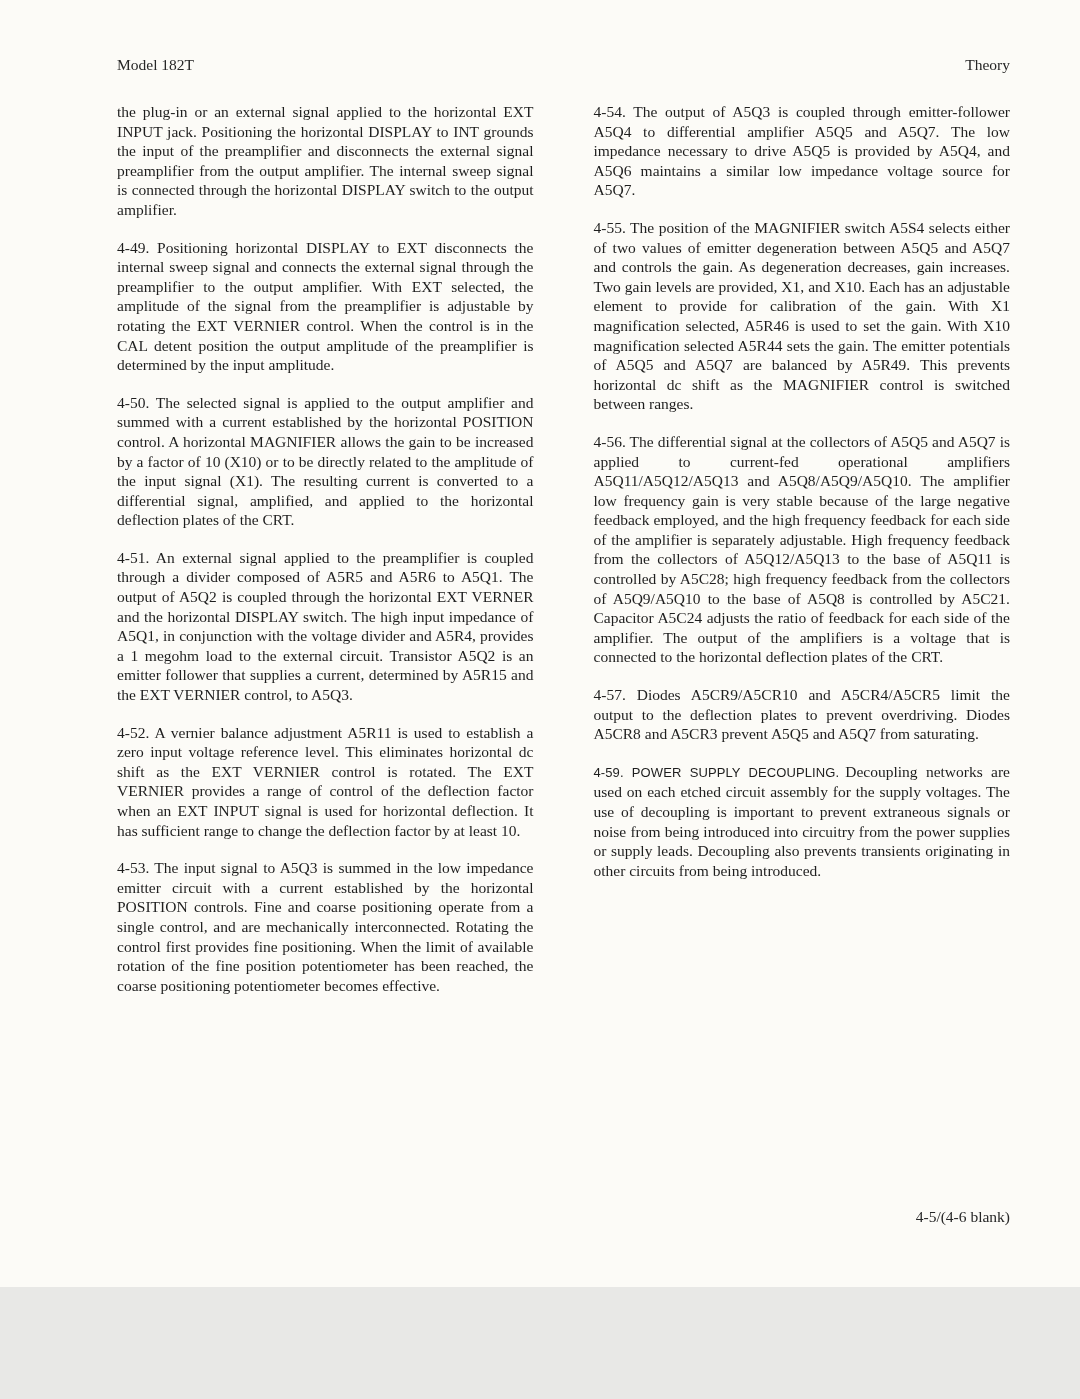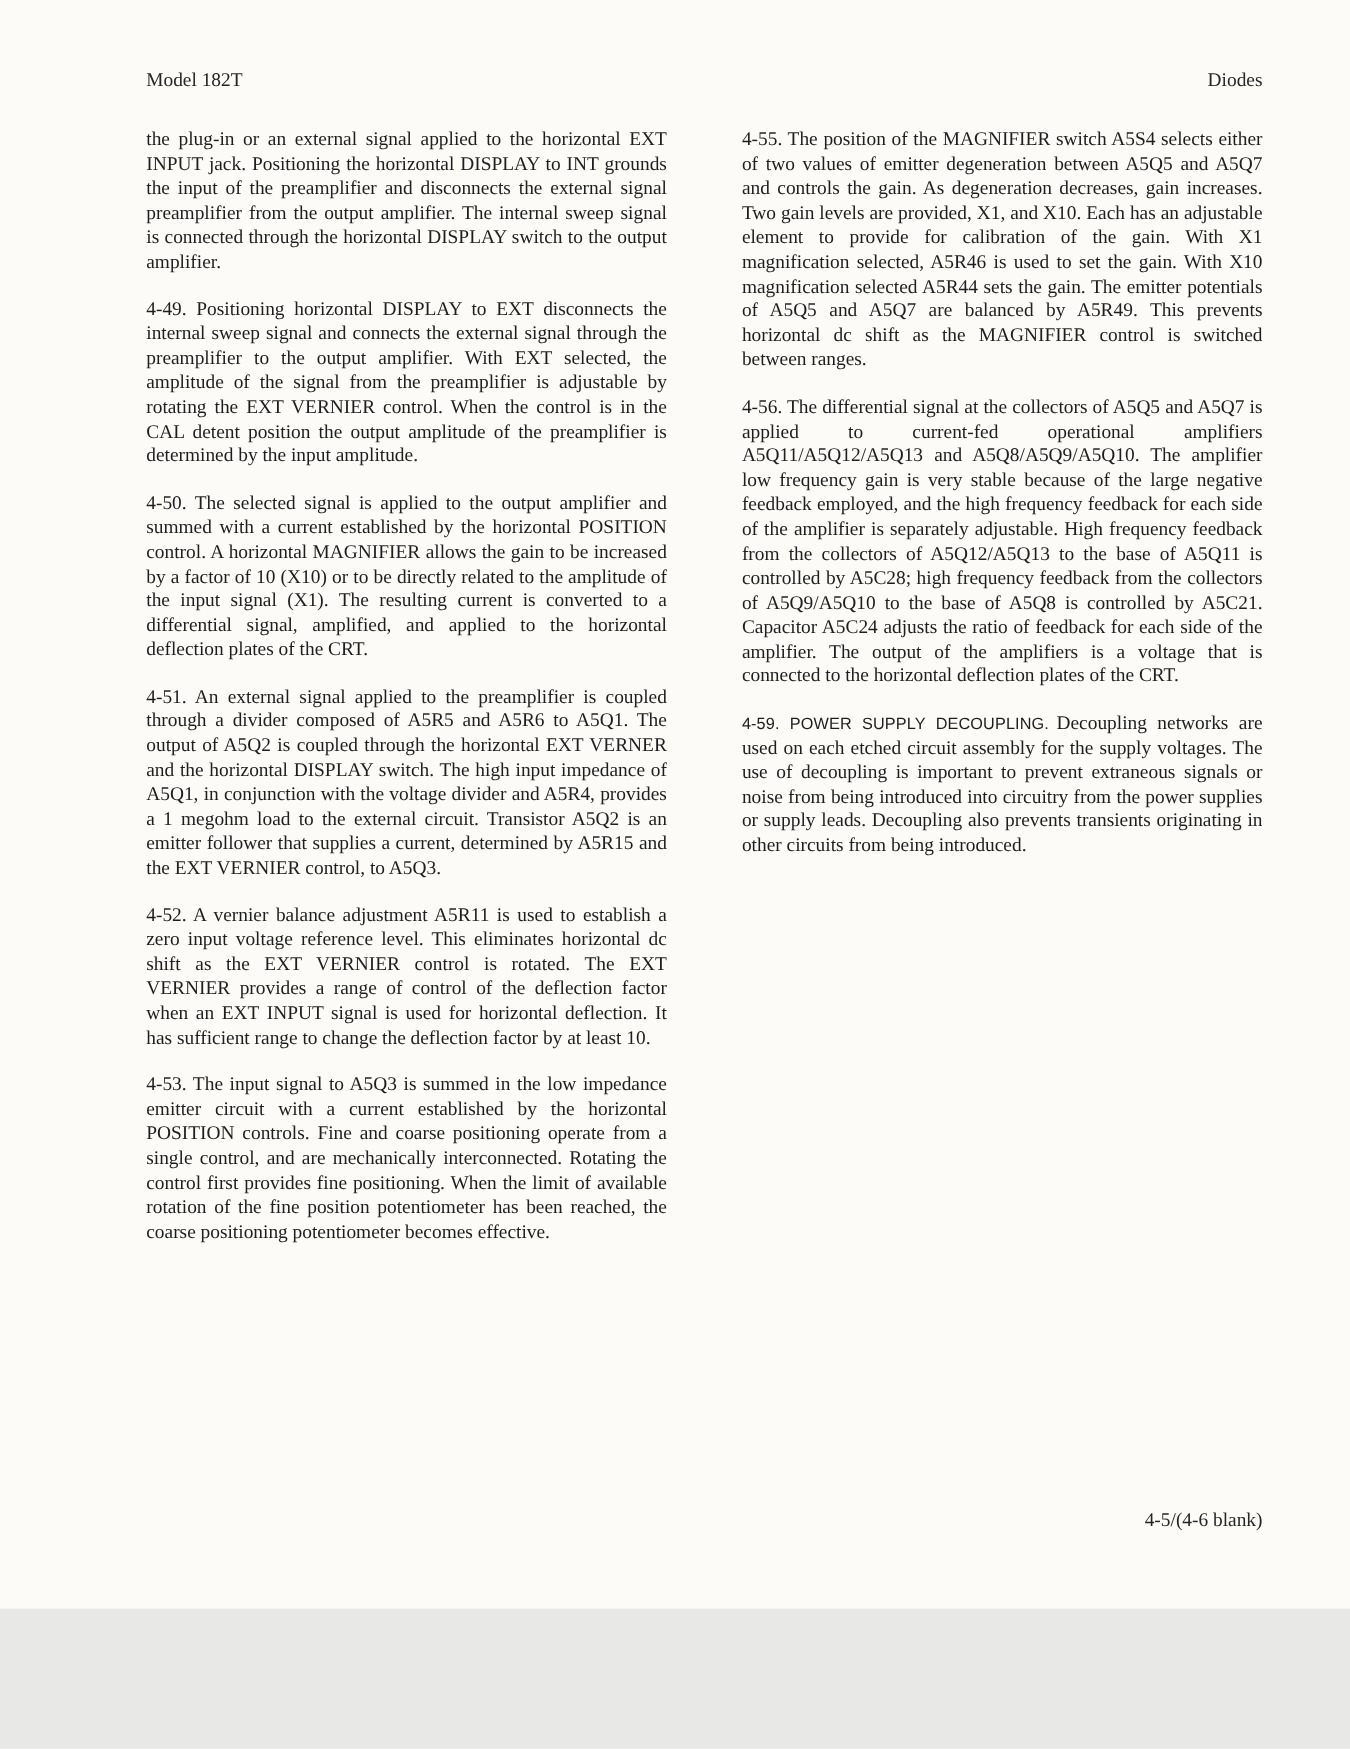--- a/index.html
+++ b/index.html
@@ -70,37 +70,39 @@
     color: #262626;
   }
 </style>
 </head>
 <body>
 
 <div class="page">
 
   <div class="running-header">
     <span class="hdr-left">Model 182T</span>
-    <span class="hdr-right">Diodes</span>
+    <span class="hdr-right">Theory</span>
   </div>
 
   <div class="columns">
 
     <div class="col">
       <p>the plug-in or an external signal applied to the horizontal EXT INPUT jack. Positioning the horizontal DISPLAY to INT grounds the input of the preamplifier and disconnects the external signal preamplifier from the output amplifier. The internal sweep signal is connected through the horizontal DISPLAY switch to the output amplifier.</p>
       <p>4-49. Positioning horizontal DISPLAY to EXT disconnects the internal sweep signal and connects the external signal through the preamplifier to the output amplifier. With EXT selected, the amplitude of the signal from the preamplifier is adjustable by rotating the EXT VERNIER control. When the control is in the CAL detent position the output amplitude of the preamplifier is determined by the input amplitude.</p>
       <p>4-50. The selected signal is applied to the output amplifier and summed with a current established by the horizontal POSITION control. A horizontal MAGNIFIER allows the gain to be increased by a factor of 10 (X10) or to be directly related to the amplitude of the input signal (X1). The resulting current is converted to a differential signal, amplified, and applied to the horizontal deflection plates of the CRT.</p>
       <p>4-51. An external signal applied to the preamplifier is coupled through a divider composed of A5R5 and A5R6 to A5Q1. The output of A5Q2 is coupled through the horizontal EXT VERNER and the horizontal DISPLAY switch. The high input impedance of A5Q1, in conjunction with the voltage divider and A5R4, provides a 1 megohm load to the external circuit. Transistor A5Q2 is an emitter follower that supplies a current, determined by A5R15 and the EXT VERNIER control, to A5Q3.</p>
       <p>4-52. A vernier balance adjustment A5R11 is used to establish a zero input voltage reference level. This eliminates horizontal dc shift as the EXT VERNIER control is rotated. The EXT VERNIER provides a range of control of the deflection factor when an EXT INPUT signal is used for horizontal deflection. It has sufficient range to change the deflection factor by at least 10.</p>
       <p>4-53. The input signal to A5Q3 is summed in the low impedance emitter circuit with a current established by the horizontal POSITION controls. Fine and coarse positioning operate from a single control, and are mechanically interconnected. Rotating the control first provides fine positioning. When the limit of available rotation of the fine position potentiometer has been reached, the coarse positioning potentiometer becomes effective.</p>
     </div>
 
     <div class="col">
+      <p>4-54. The output of A5Q3 is coupled through emitter-follower A5Q4 to differential amplifier A5Q5 and A5Q7. The low impedance necessary to drive A5Q5 is provided by A5Q4, and A5Q6 maintains a similar low impedance voltage source for A5Q7.</p>
       <p>4-55. The position of the MAGNIFIER switch A5S4 selects either of two values of emitter degeneration between A5Q5 and A5Q7 and controls the gain. As degeneration decreases, gain increases. Two gain levels are provided, X1, and X10. Each has an adjustable element to provide for calibration of the gain. With X1 magnification selected, A5R46 is used to set the gain. With X10 magnification selected A5R44 sets the gain. The emitter potentials of A5Q5 and A5Q7 are balanced by A5R49. This prevents horizontal dc shift as the MAGNIFIER control is switched between ranges.</p>
       <p>4-56. The differential signal at the collectors of A5Q5 and A5Q7 is applied to current-fed operational amplifiers A5Q11/A5Q12/A5Q13 and A5Q8/A5Q9/A5Q10. The amplifier low frequency gain is very stable because of the large negative feedback employed, and the high frequency feedback for each side of the amplifier is separately adjustable. High frequency feedback from the collectors of A5Q12/A5Q13 to the base of A5Q11 is controlled by A5C28; high frequency feedback from the collectors of A5Q9/A5Q10 to the base of A5Q8 is controlled by A5C21. Capacitor A5C24 adjusts the ratio of feedback for each side of the amplifier. The output of the amplifiers is a voltage that is connected to the horizontal deflection plates of the CRT.</p>
+      <p>4-57. Diodes A5CR9/A5CR10 and A5CR4/A5CR5 limit the output to the deflection plates to prevent overdriving. Diodes A5CR8 and A5CR3 prevent A5Q5 and A5Q7 from saturating.</p>
       <p><span class="para-heading">4-59. POWER SUPPLY DECOUPLING.</span><span>Decoupling networks are used on each etched circuit assembly for the supply voltages. The use of decoupling is important to prevent extraneous signals or noise from being introduced into circuitry from the power supplies or supply leads. Decoupling also prevents transients originating in other circuits from being introduced.</span></p>
     </div>
 
   </div>
 
   <div class="page-footer">4-5/(4-6 blank)</div>
 
 </div>
 
 </body></html>

